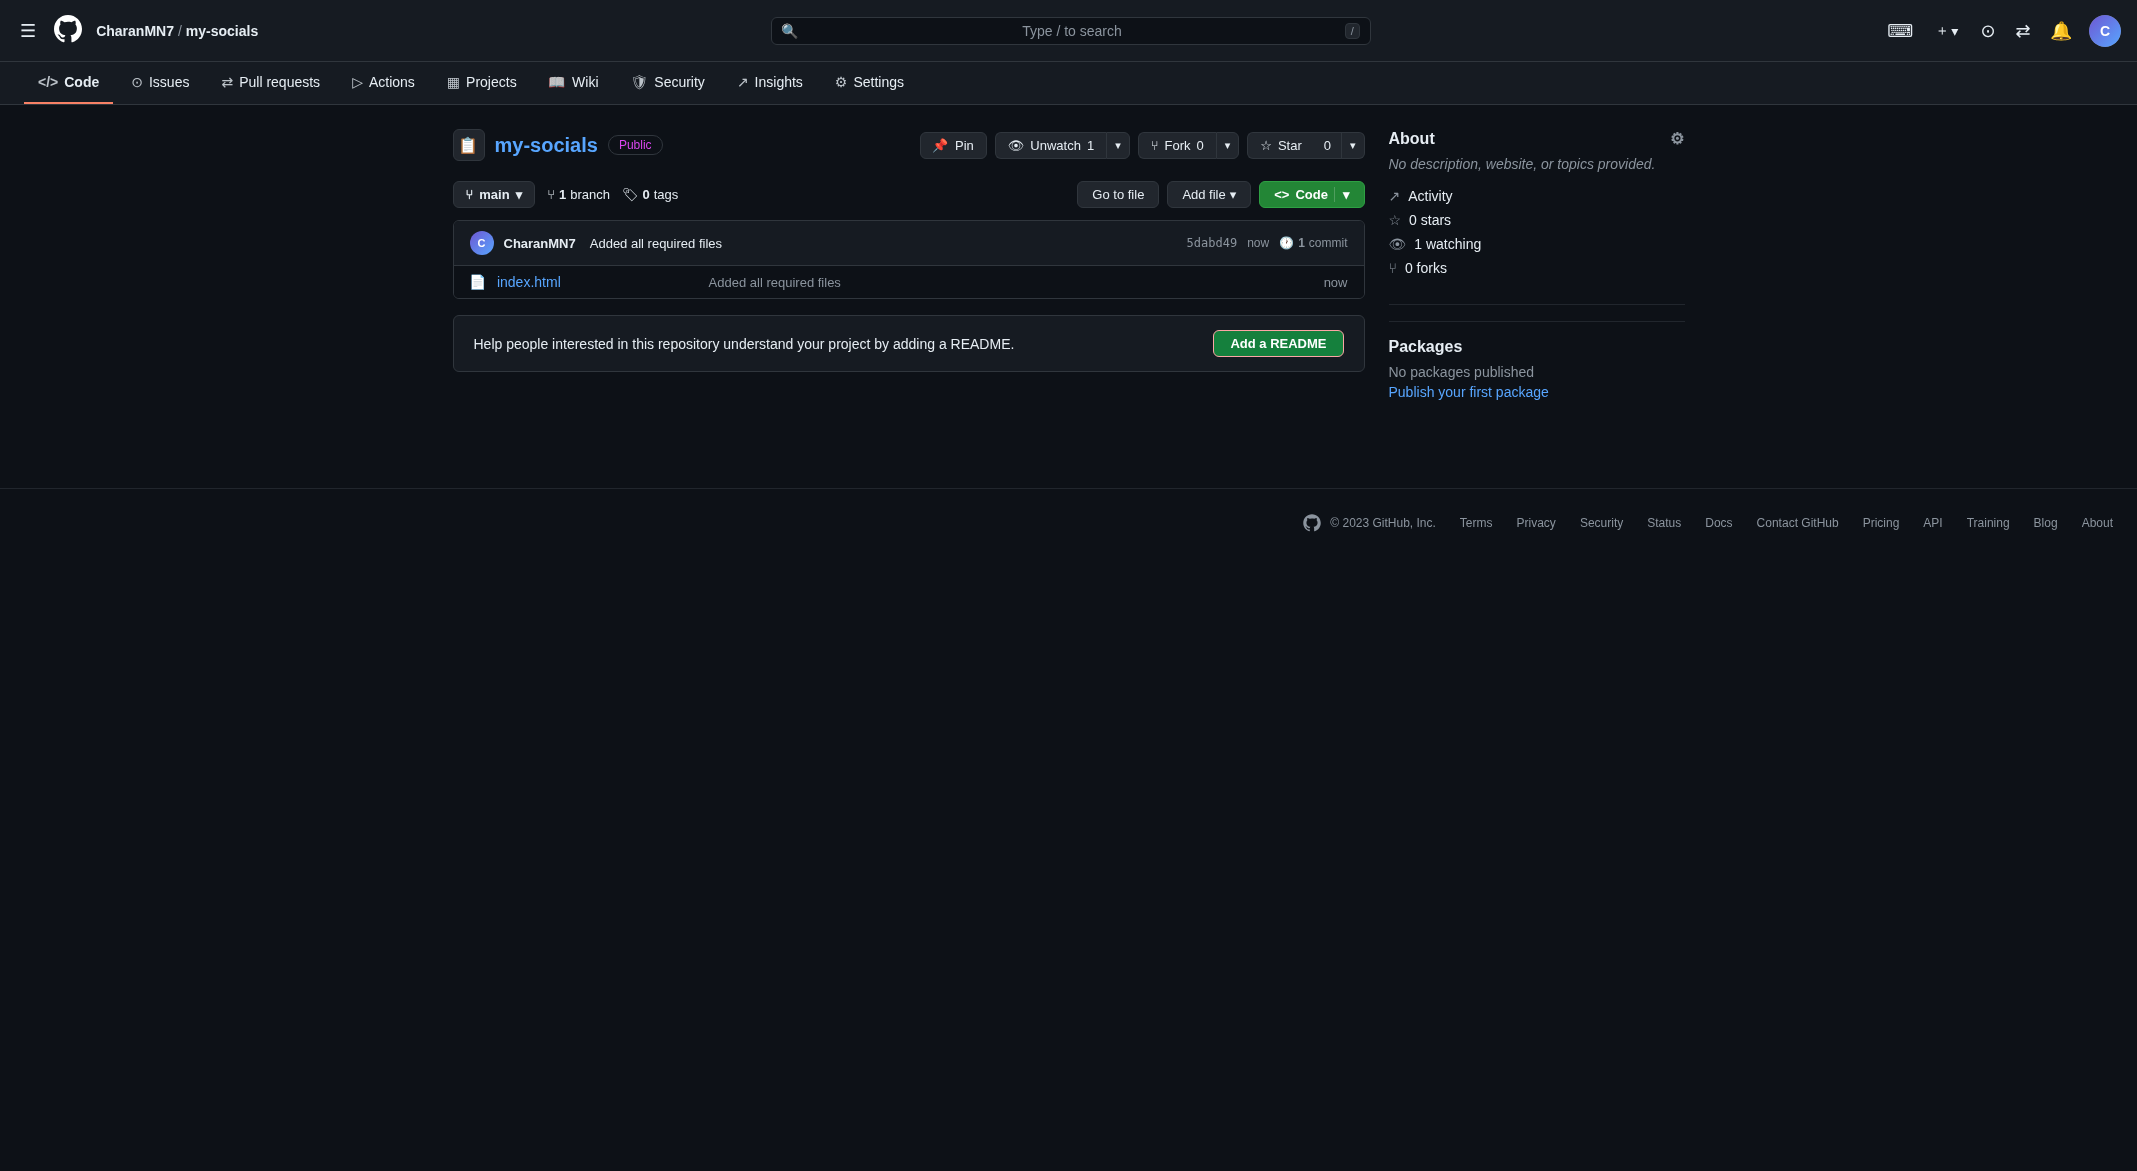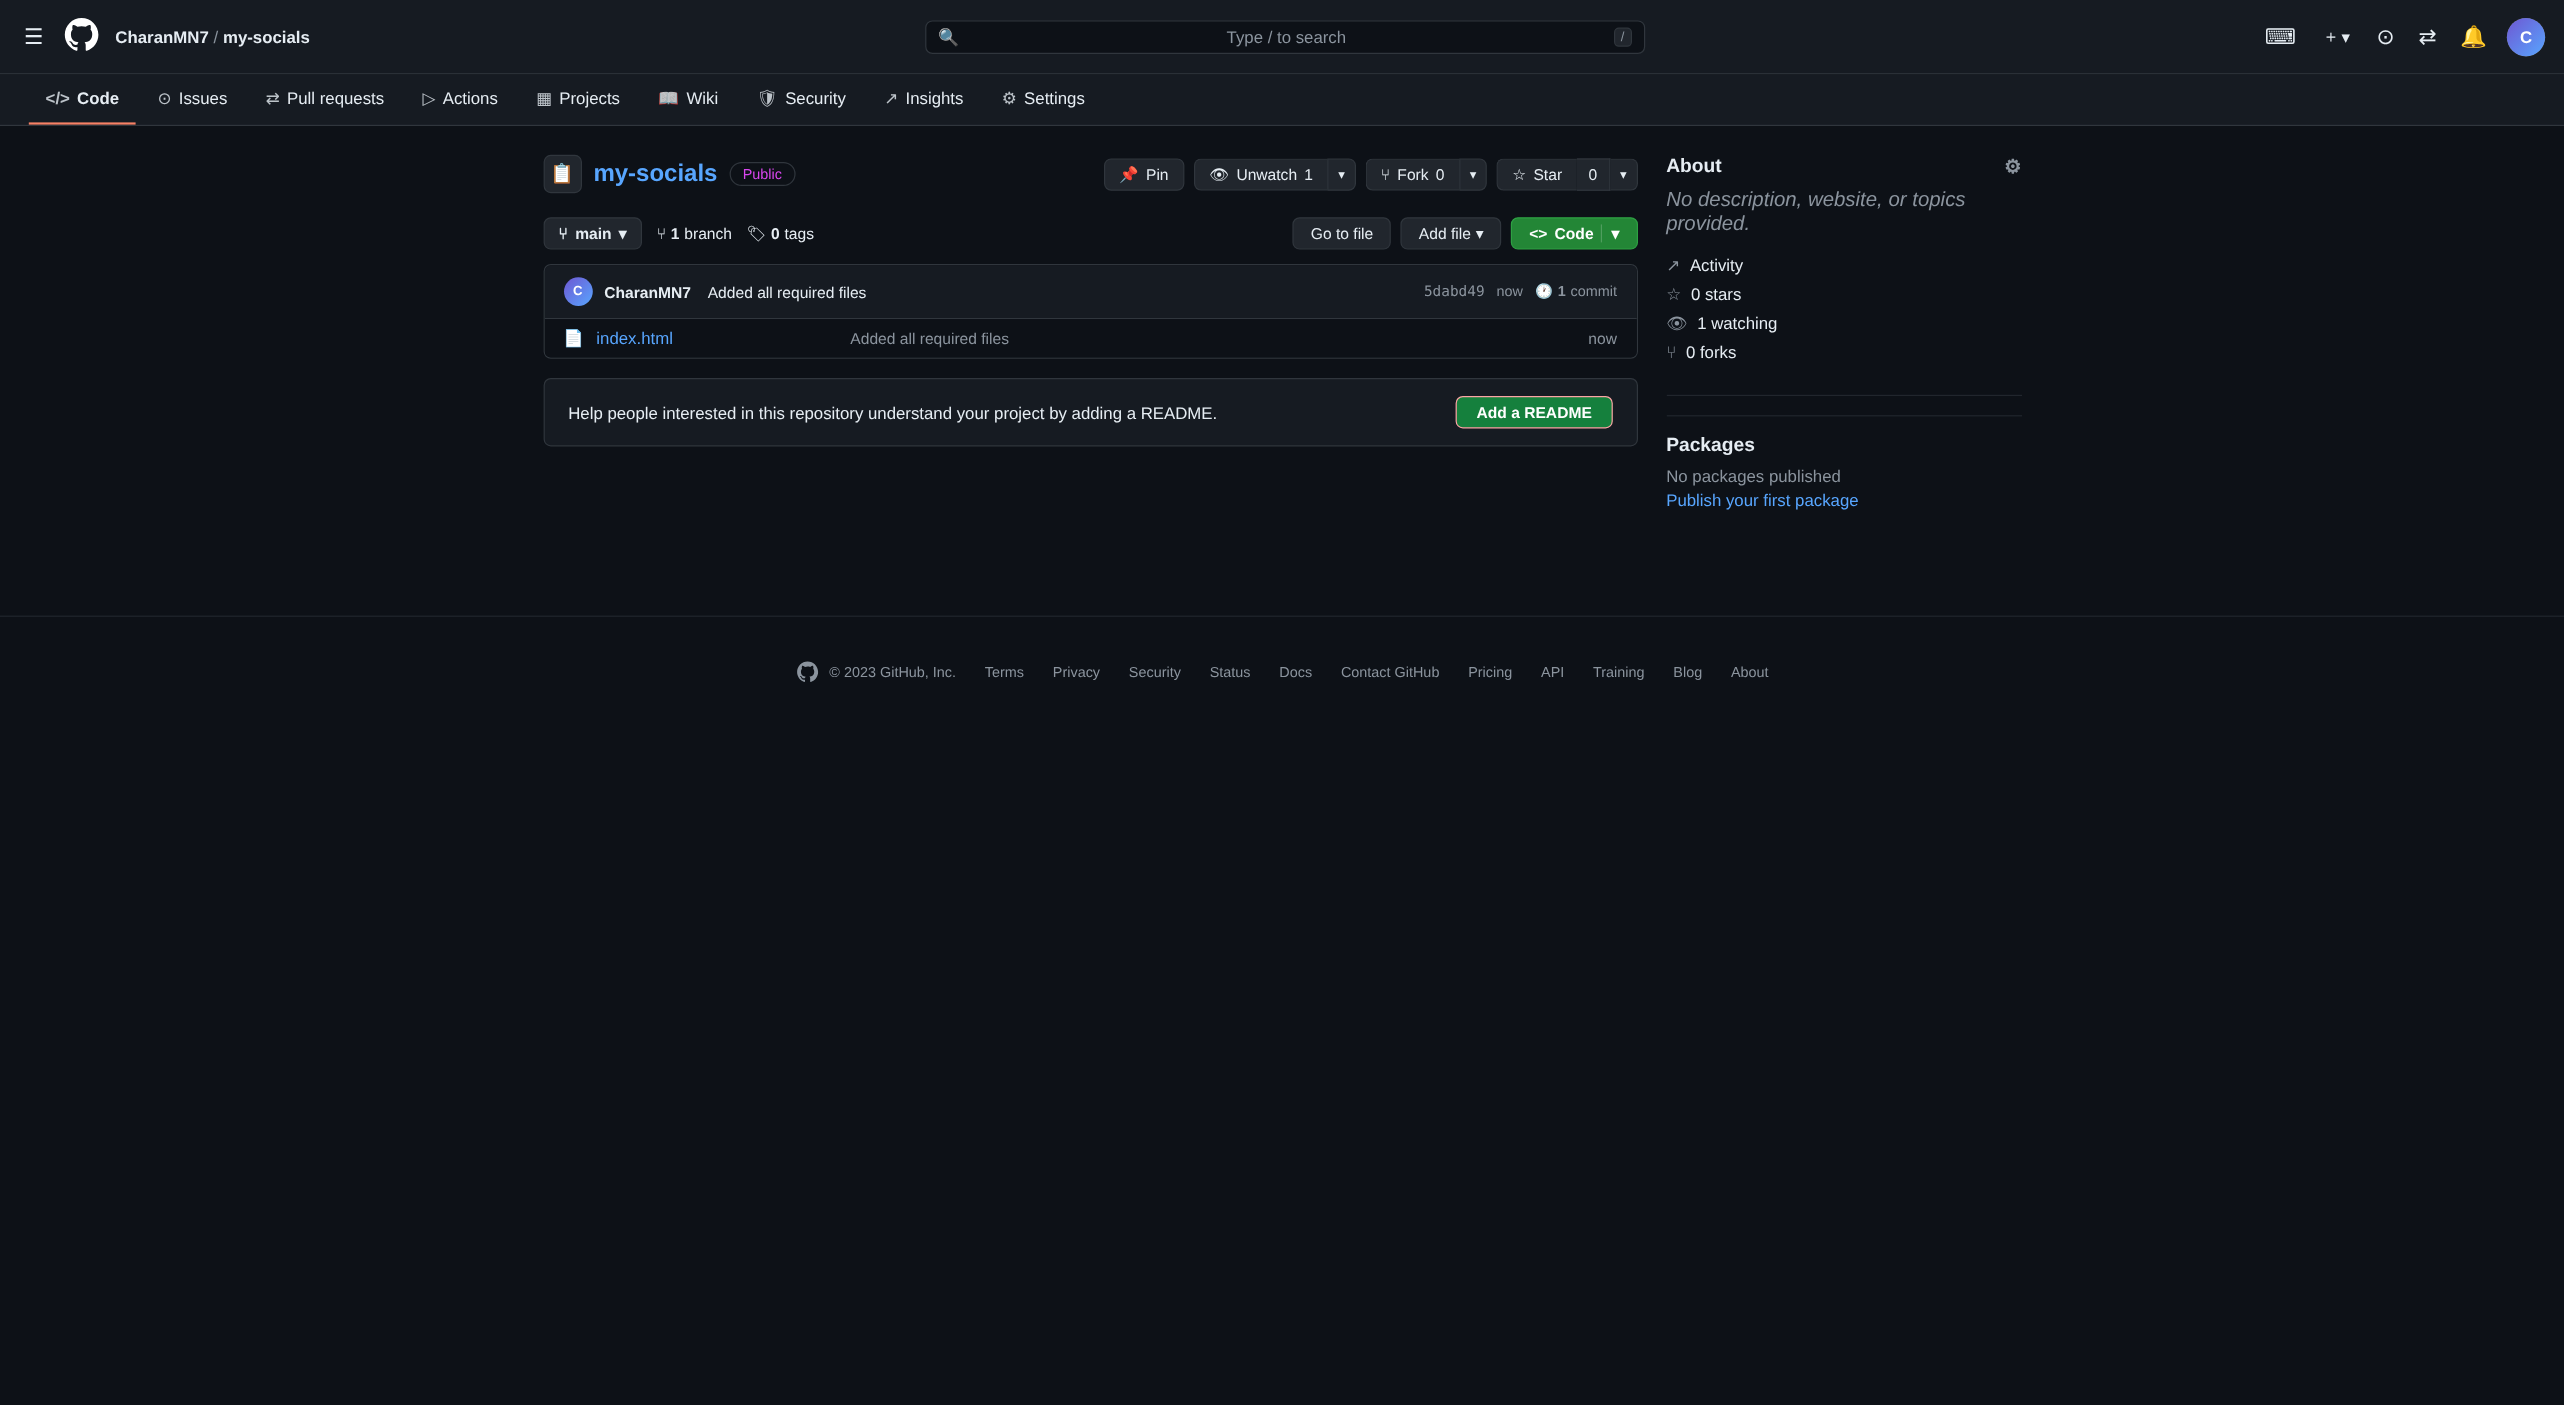--- a/index.html
+++ b/index.html
@@ -359,43 +359,43 @@
     }
 
     
     .sidebar-about { margin-bottom: 24px; }
     .sidebar-section-title {
       font-size: 16px;
       font-weight: 600;
       margin-bottom: 8px;
       display: flex; align-items: center; justify-content: space-between;
     }
-    .sidebar-desc { color: #8b949e; font-size: 17px; font-style: italic; margin-bottom: 12px; }
+    .sidebar-desc { color: #8b949e; font-size: 14px; font-style: italic; margin-bottom: 12px; }
     .sidebar-stat {
       display: flex; align-items: center; gap: 8px;
       color: #e6edf3; font-size: 14px;
       padding: 4px 0;
     }
     .sidebar-stat .stat-icon { color: #8b949e; font-size: 14px; }
     .sidebar-stat a { color: #e6edf3; }
     .gear-icon { color: #8b949e; cursor: pointer; font-size: 16px; }
 
     .sidebar-releases { margin-bottom: 24px; }
     .sidebar-section-title2 { font-size: 16px; font-weight: 600; margin-bottom: 8px; }
     .sidebar-sub { color: #8b949e; font-size: 14px; margin-bottom: 4px; }
 
     .sidebar-packages { margin-bottom: 24px; }
 
     
     .footer {
       border-top: 1px solid #21262d;
-      padding: 36px;
-      display: flex;
-      align-items: center;
-      justify-content: center;
+      padding: 24px;
+      display: flex;
+      align-items: center;
+      justify-content: flex-end;
       gap: 24px;
       flex-wrap: wrap;
       color: #8b949e;
       font-size: 12px;
       margin-top: 40px;
     }
     .footer-logo { display: flex; align-items: center; gap: 8px; }
     .footer a { color: #8b949e; }
 
     

